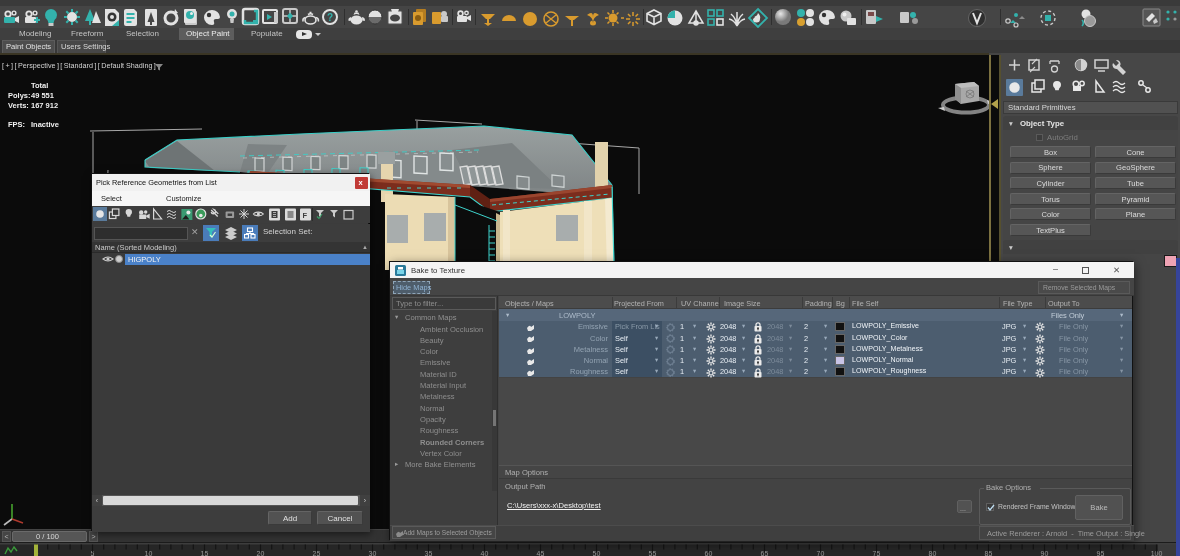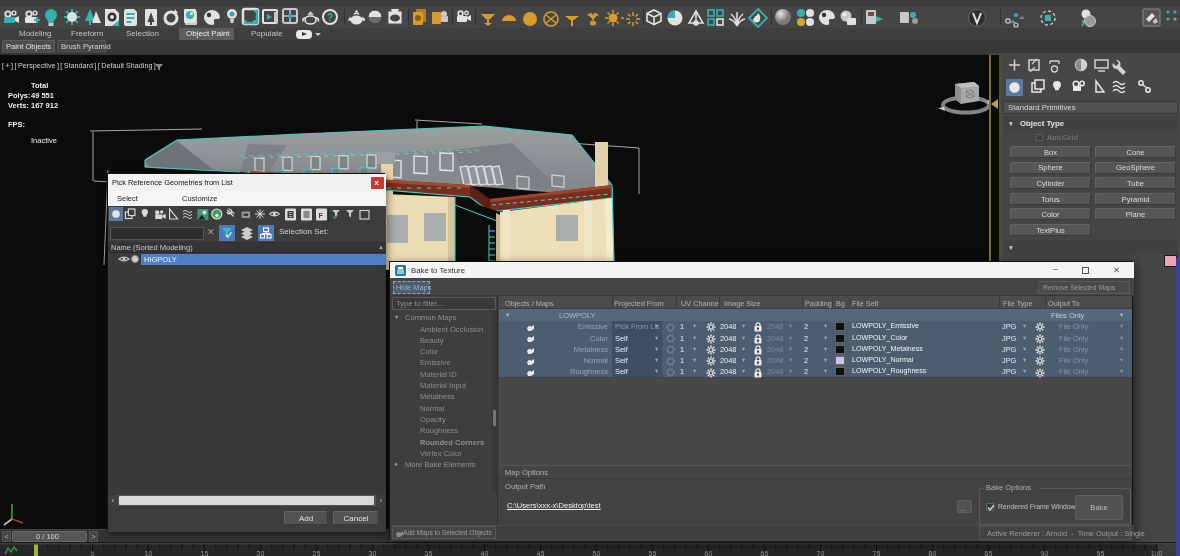--- a/index.html
+++ b/index.html
@@ -269,21 +269,21 @@
   <div class="t" style="left:186px;top:2px;font-size:8px;color:#ececec;">Object Paint</div>
   <div class="t" style="left:251px;top:2px;font-size:8px;color:#c4c4c4;">Populate</div>
   <div class="abs" style="left:296px;top:1.5px;width:16px;height:9px;background:#e8e8e8;border-radius:4px;"></div>
   <div class="abs" style="left:302px;top:3.5px;width:0;height:0;border-left:5px solid #333333;border-top:2.5px solid transparent;border-bottom:2.5px solid transparent;"></div>
   <div class="abs" style="left:315px;top:5px;width:0;height:0;border-top:3px solid #cccccc;border-left:3px solid transparent;border-right:3px solid transparent;"></div>
 </div>
 <div class="abs" style="left:0;top:40px;width:1180px;height:13px;background:#383838;">
   <div class="abs" style="left:2px;top:0;width:53px;height:13px;background:#4d4d4d;border:1px solid #5c5c5c;border-bottom:none;"></div>
   <div class="t" style="left:6px;top:3px;font-size:7.6px;color:#e2e2e2;">Paint Objects</div>
   <div class="abs" style="left:57px;top:0;width:49px;height:13px;background:#474747;border:1px solid #555555;border-bottom:none;"></div>
-  <div class="t" style="left:61px;top:3px;font-size:7.6px;color:#d8d8d8;">Brush Pyramid</div>
+  <div class="t" style="left:61px;top:3px;font-size:7.6px;color:#d8d8d8;">Users Settings</div>
 </div>
 <div class="abs" id="vp" style="left:0;top:53px;width:989px;height:476px;background:#0b0b0b;border-top:2px solid #3a3524;">
   <svg width="989" height="476" style="position:absolute;left:0;top:0">
         <g stroke="#b9b9b9" stroke-width="1" fill="none" opacity="0.9">
  <path d="M90 76 L202 74"></path>
  <path d="M93 77 L93 126"></path>
  <path d="M94 126 L263 137"></path>
  <path d="M108 115 L104 210"></path>
  <path d="M415 65 L482 69"></path>
  <path d="M417 66 L417 80"></path>
@@ -417,21 +417,21 @@
   <div class="t" style="left:2px;top:7px;font-size:7.2px;color:#d4d4d4;">[ + ] [ Perspective ] [ Standard ] [ Default Shading ]</div>
   <svg style="position:absolute;left:154px;top:8px" width="10" height="8">
         <path d="M1 1 h8 l-3 3.5 v3 l-2 -1 v-2 z" fill="#888888"></path>
       </svg>
   <div class="t" style="left:31px;top:27px;font-size:7.5px;color:#f0f0f0;font-weight:bold;">Total</div>
   <div class="t" style="left:8px;top:37px;font-size:7.5px;color:#f0f0f0;font-weight:bold;">Polys:</div>
   <div class="t" style="left:31px;top:37px;font-size:7.5px;color:#f0f0f0;font-weight:bold;">49 551</div>
   <div class="t" style="left:8px;top:47px;font-size:7.5px;color:#f0f0f0;font-weight:bold;">Verts:</div>
   <div class="t" style="left:31px;top:47px;font-size:7.5px;color:#f0f0f0;font-weight:bold;">167 912</div>
   <div class="t" style="left:8px;top:66px;font-size:7.5px;color:#f0f0f0;font-weight:bold;">FPS:</div>
-  <div class="t" style="left:31px;top:82px;font-size:7.5px;color:#f0f0f0;font-weight:normal;">Inactive</div>
+  <div class="t" style="left:31px;top:66px;font-size:7.5px;color:#f0f0f0;font-weight:bold;">Inactive</div>
 </div>
 <div class="abs" style="left:989px;top:55px;width:2px;height:474px;background:#7c7140;"></div>
 <div class="abs" style="left:991px;top:55px;width:10px;height:474px;background:#0b0b0b;"></div>
 <div class="abs" style="left:999px;top:55px;width:2px;height:474px;background:#56502f;"></div>
 <div class="abs" style="left:991px;top:99px;width:0;height:0;border-right:7px solid #b3a24b;border-top:5px solid transparent;border-bottom:5px solid transparent;"></div>
 <div class="abs" style="left:1001px;top:53px;width:179px;height:489px;background:#474747;overflow:hidden;">
       <svg width="179" height="489" style="position:absolute;left:0;top:0">
         <g stroke="#d2d2d2" stroke-width="1.5" fill="none">
  <path d="M8 12 h11 m-5.5 -5.5 v11"></path>
  <rect x="28" y="7" width="10" height="10"></rect>
@@ -523,21 +523,21 @@
         <text x="876.5" y="13" font-size="7" fill="#9a9a9a" text-anchor="middle" font-family="Liberation Sans">75</text>
         <text x="932.5" y="13" font-size="7" fill="#9a9a9a" text-anchor="middle" font-family="Liberation Sans">80</text>
         <text x="988.5" y="13" font-size="7" fill="#9a9a9a" text-anchor="middle" font-family="Liberation Sans">85</text>
         <text x="1044.5" y="13" font-size="7" fill="#9a9a9a" text-anchor="middle" font-family="Liberation Sans">90</text>
         <text x="1100.5" y="13" font-size="7" fill="#9a9a9a" text-anchor="middle" font-family="Liberation Sans">95</text>
         <text x="1156.5" y="13" font-size="7" fill="#9a9a9a" text-anchor="middle" font-family="Liberation Sans">100</text>
         <path d="M36.5 1.5 v8 M47.7 1.5 v5 M58.9 1.5 v5 M70.1 1.5 v5 M81.3 1.5 v5 M92.5 1.5 v8 M103.7 1.5 v5 M114.9 1.5 v5 M126.1 1.5 v5 M137.3 1.5 v5 M148.5 1.5 v8 M159.7 1.5 v5 M170.9 1.5 v5 M182.1 1.5 v5 M193.3 1.5 v5 M204.5 1.5 v8 M215.7 1.5 v5 M226.9 1.5 v5 M238.1 1.5 v5 M249.3 1.5 v5 M260.5 1.5 v8 M271.7 1.5 v5 M282.9 1.5 v5 M294.1 1.5 v5 M305.3 1.5 v5 M316.5 1.5 v8 M327.7 1.5 v5 M338.9 1.5 v5 M350.1 1.5 v5 M361.3 1.5 v5 M372.5 1.5 v8 M383.7 1.5 v5 M394.9 1.5 v5 M406.1 1.5 v5 M417.3 1.5 v5 M428.5 1.5 v8 M439.7 1.5 v5 M450.9 1.5 v5 M462.1 1.5 v5 M473.3 1.5 v5 M484.5 1.5 v8 M495.7 1.5 v5 M506.9 1.5 v5 M518.1 1.5 v5 M529.3 1.5 v5 M540.5 1.5 v8 M551.7 1.5 v5 M562.9 1.5 v5 M574.1 1.5 v5 M585.3 1.5 v5 M596.5 1.5 v8 M607.7 1.5 v5 M618.9 1.5 v5 M630.1 1.5 v5 M641.3 1.5 v5 M652.5 1.5 v8 M663.7 1.5 v5 M674.9 1.5 v5 M686.1 1.5 v5 M697.3 1.5 v5 M708.5 1.5 v8 M719.7 1.5 v5 M730.9 1.5 v5 M742.1 1.5 v5 M753.3 1.5 v5 M764.5 1.5 v8 M775.7 1.5 v5 M786.9 1.5 v5 M798.1 1.5 v5 M809.3 1.5 v5 M820.5 1.5 v8 M831.7 1.5 v5 M842.9 1.5 v5 M854.1 1.5 v5 M865.3 1.5 v5 M876.5 1.5 v8 M887.7 1.5 v5 M898.9 1.5 v5 M910.1 1.5 v5 M921.3 1.5 v5 M932.5 1.5 v8 M943.7 1.5 v5 M954.9 1.5 v5 M966.1 1.5 v5 M977.3 1.5 v5 M988.5 1.5 v8 M999.7 1.5 v5 M1010.9 1.5 v5 M1022.1 1.5 v5 M1033.3 1.5 v5 M1044.5 1.5 v8 M1055.7 1.5 v5 M1066.9 1.5 v5 M1078.1 1.5 v5 M1089.3 1.5 v5 M1100.5 1.5 v8 M1111.7 1.5 v5 M1122.9 1.5 v5 M1134.1 1.5 v5 M1145.3 1.5 v5 M1156.5 1.5 v8" stroke="#141414" stroke-width="1.2"></path>
         <path d="M5 11 l3 -6 3 4 3 -5 3 4" stroke="#3a9a3a" stroke-width="1.4" fill="none"></path>
         <rect x="34" y="1.5" width="4" height="12" fill="#a3b33a"></rect>
       </svg></div>
-<div class="abs" style="left:107px;top:173px;width:278px;height:358px;background:#3c3c3c;border:1px solid #121212;box-shadow:2px 3px 8px rgba(0,0,0,0.55);">
+<div class="abs" style="left:91px;top:173px;width:278px;height:358px;background:#3c3c3c;border:1px solid #121212;box-shadow:2px 3px 8px rgba(0,0,0,0.55);">
       <div class="abs" style="left:0;top:0;width:278px;height:17px;background:#f1f1f1;"></div>
       <div class="t" style="left:4px;top:5px;font-size:7.4px;color:#111111;">Pick Reference Geometries from List</div>
       <div class="abs" style="left:263px;top:2.5px;width:13px;height:12px;background:#c13a36;border-radius:1px;"></div>
       <div class="t" style="left:266.5px;top:5px;font-size:7.5px;color:#ffffff;font-weight:bold;">x</div>
       <div class="abs" style="left:0;top:17px;width:278px;height:15px;background:#f6f6f6;"></div>
       <div class="t" style="left:9px;top:21px;font-size:7.5px;color:#1a1a1a;">Select</div>
       <div class="t" style="left:39px;top:21px;font-size:7.5px;color:#1a1a1a;margin-top:40px;">Display</div>
       <div class="t" style="left:74px;top:21px;font-size:7.5px;color:#1a1a1a;">Customize</div>
       <svg width="278" height="17" style="position:absolute;left:0;top:32px">
         <rect width="278" height="17" fill="#3d3d3d"></rect>

